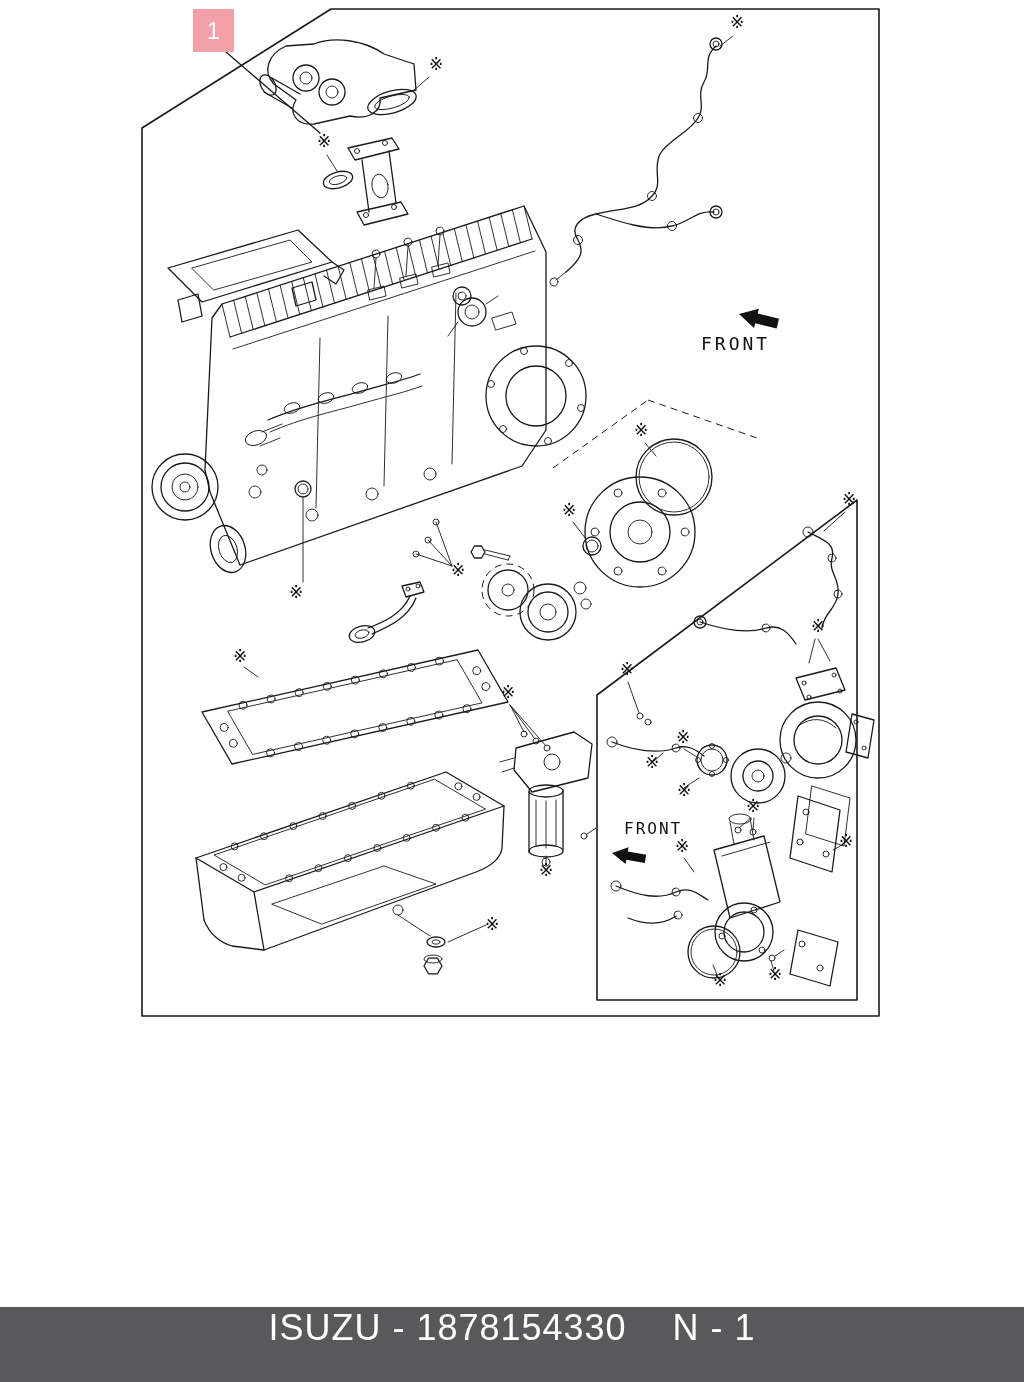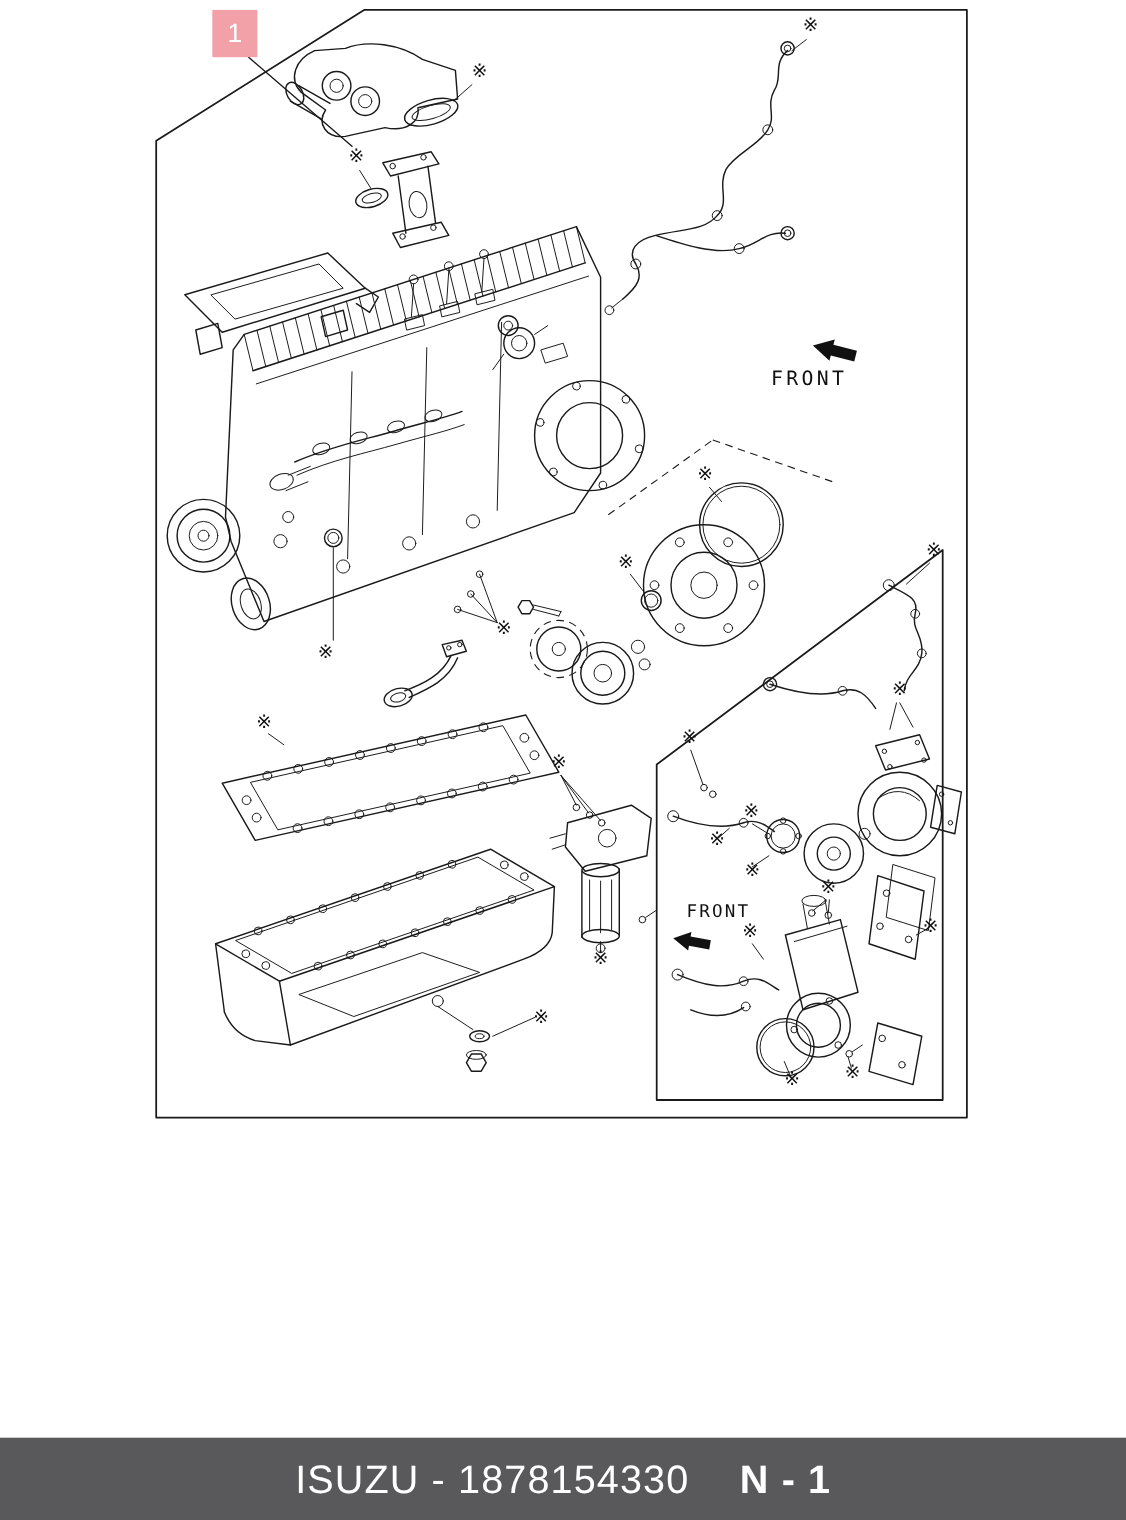--- a/index.html
+++ b/index.html
@@ -11,22 +11,22 @@
   .thin{fill:none;stroke:var(--line,#1a1a1a);stroke-width:0.9;stroke-linejoin:round;stroke-linecap:round;}
   .dash{fill:none;stroke:var(--line,#1a1a1a);stroke-width:1;stroke-dasharray:7 5;}
   .fill-dark{fill:#111;stroke:none;}
   text.tech{font-family:"DejaVu Sans Mono","Liberation Mono",monospace;fill:#111;font-size:18px;letter-spacing:3px;}
   text.tech2{font-family:"DejaVu Sans Mono","Liberation Mono",monospace;fill:#111;font-size:16px;letter-spacing:2px;}
   text.marker{font-family:"DejaVu Sans",sans-serif;fill:#111;font-size:17px;}
   .callout{position:absolute;left:193px;top:9px;width:41px;height:43px;background:var(--accent,#f2a1a9);
            display:flex;align-items:center;justify-content:center;color:#fff;font-size:24px;
            font-family:"Liberation Sans",sans-serif;}
   .footer{position:absolute;left:0;top:1307px;width:1024px;height:75px;background:var(--footerbg,#59595b);
-          display:flex;align-items:center;justify-content:center;color:#fff;font-size:36px;letter-spacing:1px;}
-  .footer .pageref{margin-left:46px;font-weight:bold;}
+          display:flex;align-items:flex-start;justify-content:center;color:#fff;font-size:36px;letter-spacing:1px;}
+  .footer .pageref{margin-left:46px;}
 </style>
 </head>
 <body>
 
 <div class="page">
 
 <svg id="art" width="1024" height="1307" viewBox="0 0 1024 1307">
 
   <g>
     <path class="ln2" d="M331,9 L879,9 L879,1016 L142,1016 L142,128 Z"></path>

